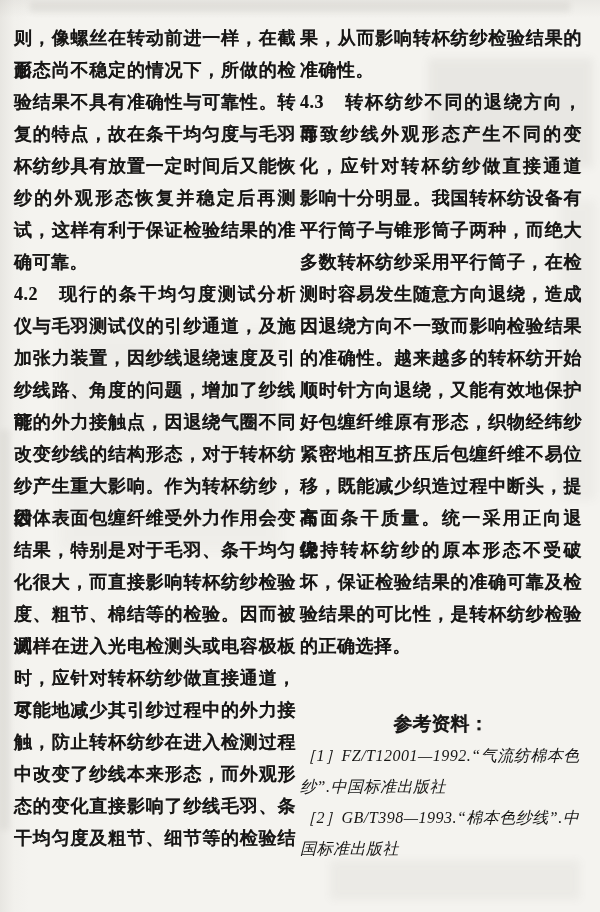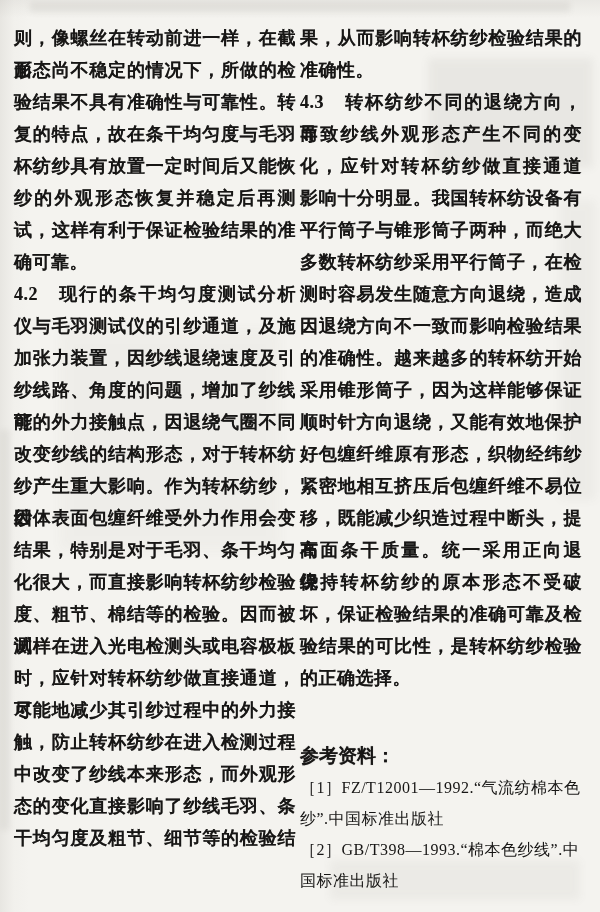--- a/index.html
+++ b/index.html
@@ -27,24 +27,26 @@
   .fill{
     text-align:justify;
     text-align-last:justify;
     text-justify:inter-character;
   }
   .refs-heading{
     margin-top:46px;
     height:32px;line-height:32px;
     font-size:19px;font-weight:700;
     text-shadow:0 0 0.7px rgba(20,20,20,0.6);
+    text-align:center;
   }
   .refs .line{
     height:31px;line-height:31px;
     font-size:16px;font-weight:500;
+    font-style:italic;
     text-shadow:none;
   }
   
   .artifact{
     position:absolute;
     background:#6a675f;
     filter:blur(3px);
     pointer-events:none;
   }
   .a1{left:30px;top:2px;width:540px;height:10px;opacity:0.10;}
@@ -101,21 +103,20 @@
         <div class="line">准确性。</div>
         <div class="line fill">4.3　转杯纺纱不同的退绕方向，而</div>
         <div class="line fill">导致纱线外观形态产生不同的变</div>
         <div class="line fill">化，应针对转杯纺纱做直接通道</div>
         <div class="line fill">影响十分明显。我国转杯纺设备有</div>
         <div class="line fill">平行筒子与锥形筒子两种，而绝大</div>
         <div class="line fill">多数转杯纺纱采用平行筒子，在检</div>
         <div class="line fill">测时容易发生随意方向退绕，造成</div>
         <div class="line fill">因退绕方向不一致而影响检验结果</div>
         <div class="line fill">的准确性。越来越多的转杯纺开始</div>
-        <div class="line fill">采用锥形筒子，因为这样能够保证</div>
         <div class="line fill">顺时针方向退绕，又能有效地保护</div>
         <div class="line fill">好包缠纤维原有形态，织物经纬纱</div>
         <div class="line fill">紧密地相互挤压后包缠纤维不易位</div>
         <div class="line fill">移，既能减少织造过程中断头，提高</div>
         <div class="line fill">布面条干质量。统一采用正向退绕，</div>
         <div class="line fill">保持转杯纺纱的原本形态不受破</div>
         <div class="line fill">坏，保证检验结果的准确可靠及检</div>
         <div class="line fill">验结果的可比性，是转杯纺纱检验</div>
         <div class="line">的正确选择。</div>
       </div>

